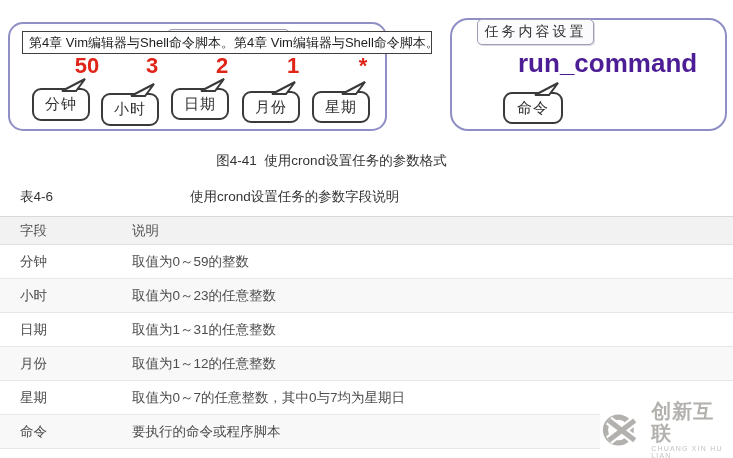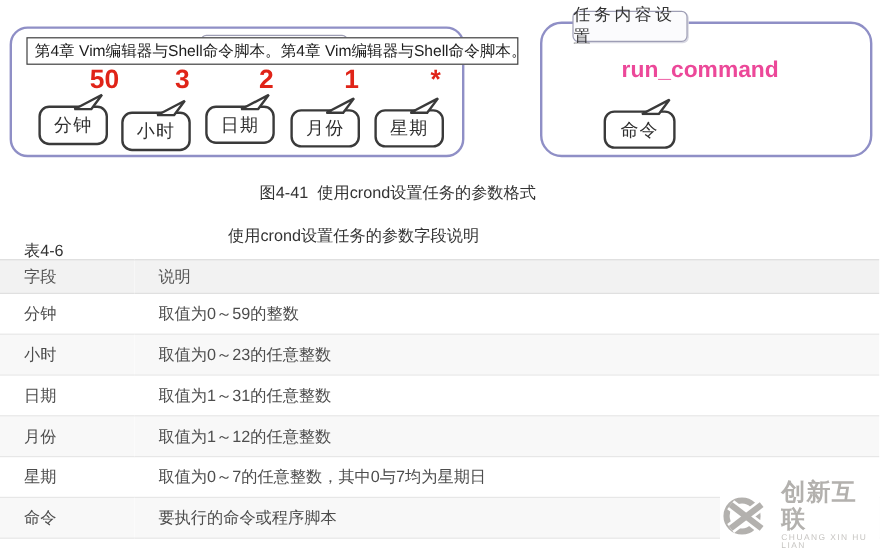--- a/index.html
+++ b/index.html
@@ -19,21 +19,21 @@
   #right-box { left:450px; top:18px; width:277px; height:113px; border-radius:18px; }
 
   .panel-tab {
     position:absolute; z-index:3;
     background:#fbfbfd; border:1px solid #9e9eb5; border-radius:5px;
     box-shadow:1px 1px 0 #d9d9e3;
     font-size:14px; color:#333; letter-spacing:3px;
     display:flex; align-items:center; justify-content:center;
   }
   #left-tab  { left:167px; top:10px; width:123px; height:23px;margin-top:19px; }
-  #right-tab { left:477px; top:9px;  width:96px; height:26px; }
+  #right-tab { left:477px; top:19px;  width:117px; height:26px; }
 
   #tooltip {
     position:absolute; z-index:6;
     left:22px; top:31px; width:410px; height:23px;
     background:#ffffff; border:1px solid #3f3f3f;
     font-size:13px; color:#1c1c1c; line-height:21px;
     padding-left:6px; white-space:nowrap; overflow:hidden;
   }
 
   .cron-value {
@@ -47,30 +47,30 @@
     background:#ffffff; border:2px solid #3a3a3a; border-radius:9px;
     display:flex; align-items:center; justify-content:center;
     font-size:15px; color:#2f2f2f; letter-spacing:1px;
   }
   .bubble .tail {
     position:absolute; top:-12px; right:2px; width:30px; height:14px;
   }
 
   #run-command {
     position:absolute; z-index:2; left:518px; top:48px; width:175px;
-    font-size:19px; font-weight:bold; color:#ec4899; letter-spacing:0px;
+    font-size:26px; font-weight:bold; color:#4c1d95; letter-spacing:0px;
   }
 
   
   #figure-caption {
     position:absolute; left:0; top:152px; width:733px;
     text-align:center; padding-right:70px;
     font-size:13.5px; color:#333; white-space:pre-wrap;
   }
-  #table-label { position:absolute; left:20px;  top:200px; font-size:13.5px; color:#333; }
+  #table-label { position:absolute; left:20px;  top:188px; font-size:13.5px; color:#333; }
   #table-title { position:absolute; left:190px; top:188px; font-size:13.5px; color:#333; }
 
   
   #params-table {
     position:absolute; left:0; top:216px; width:733px;
     border-collapse:collapse; table-layout:fixed;
     font-size:13.5px; color:#4d4d4d;
   }
   #params-table col.c1 { width:112px; }
   #params-table th, #params-table td {

